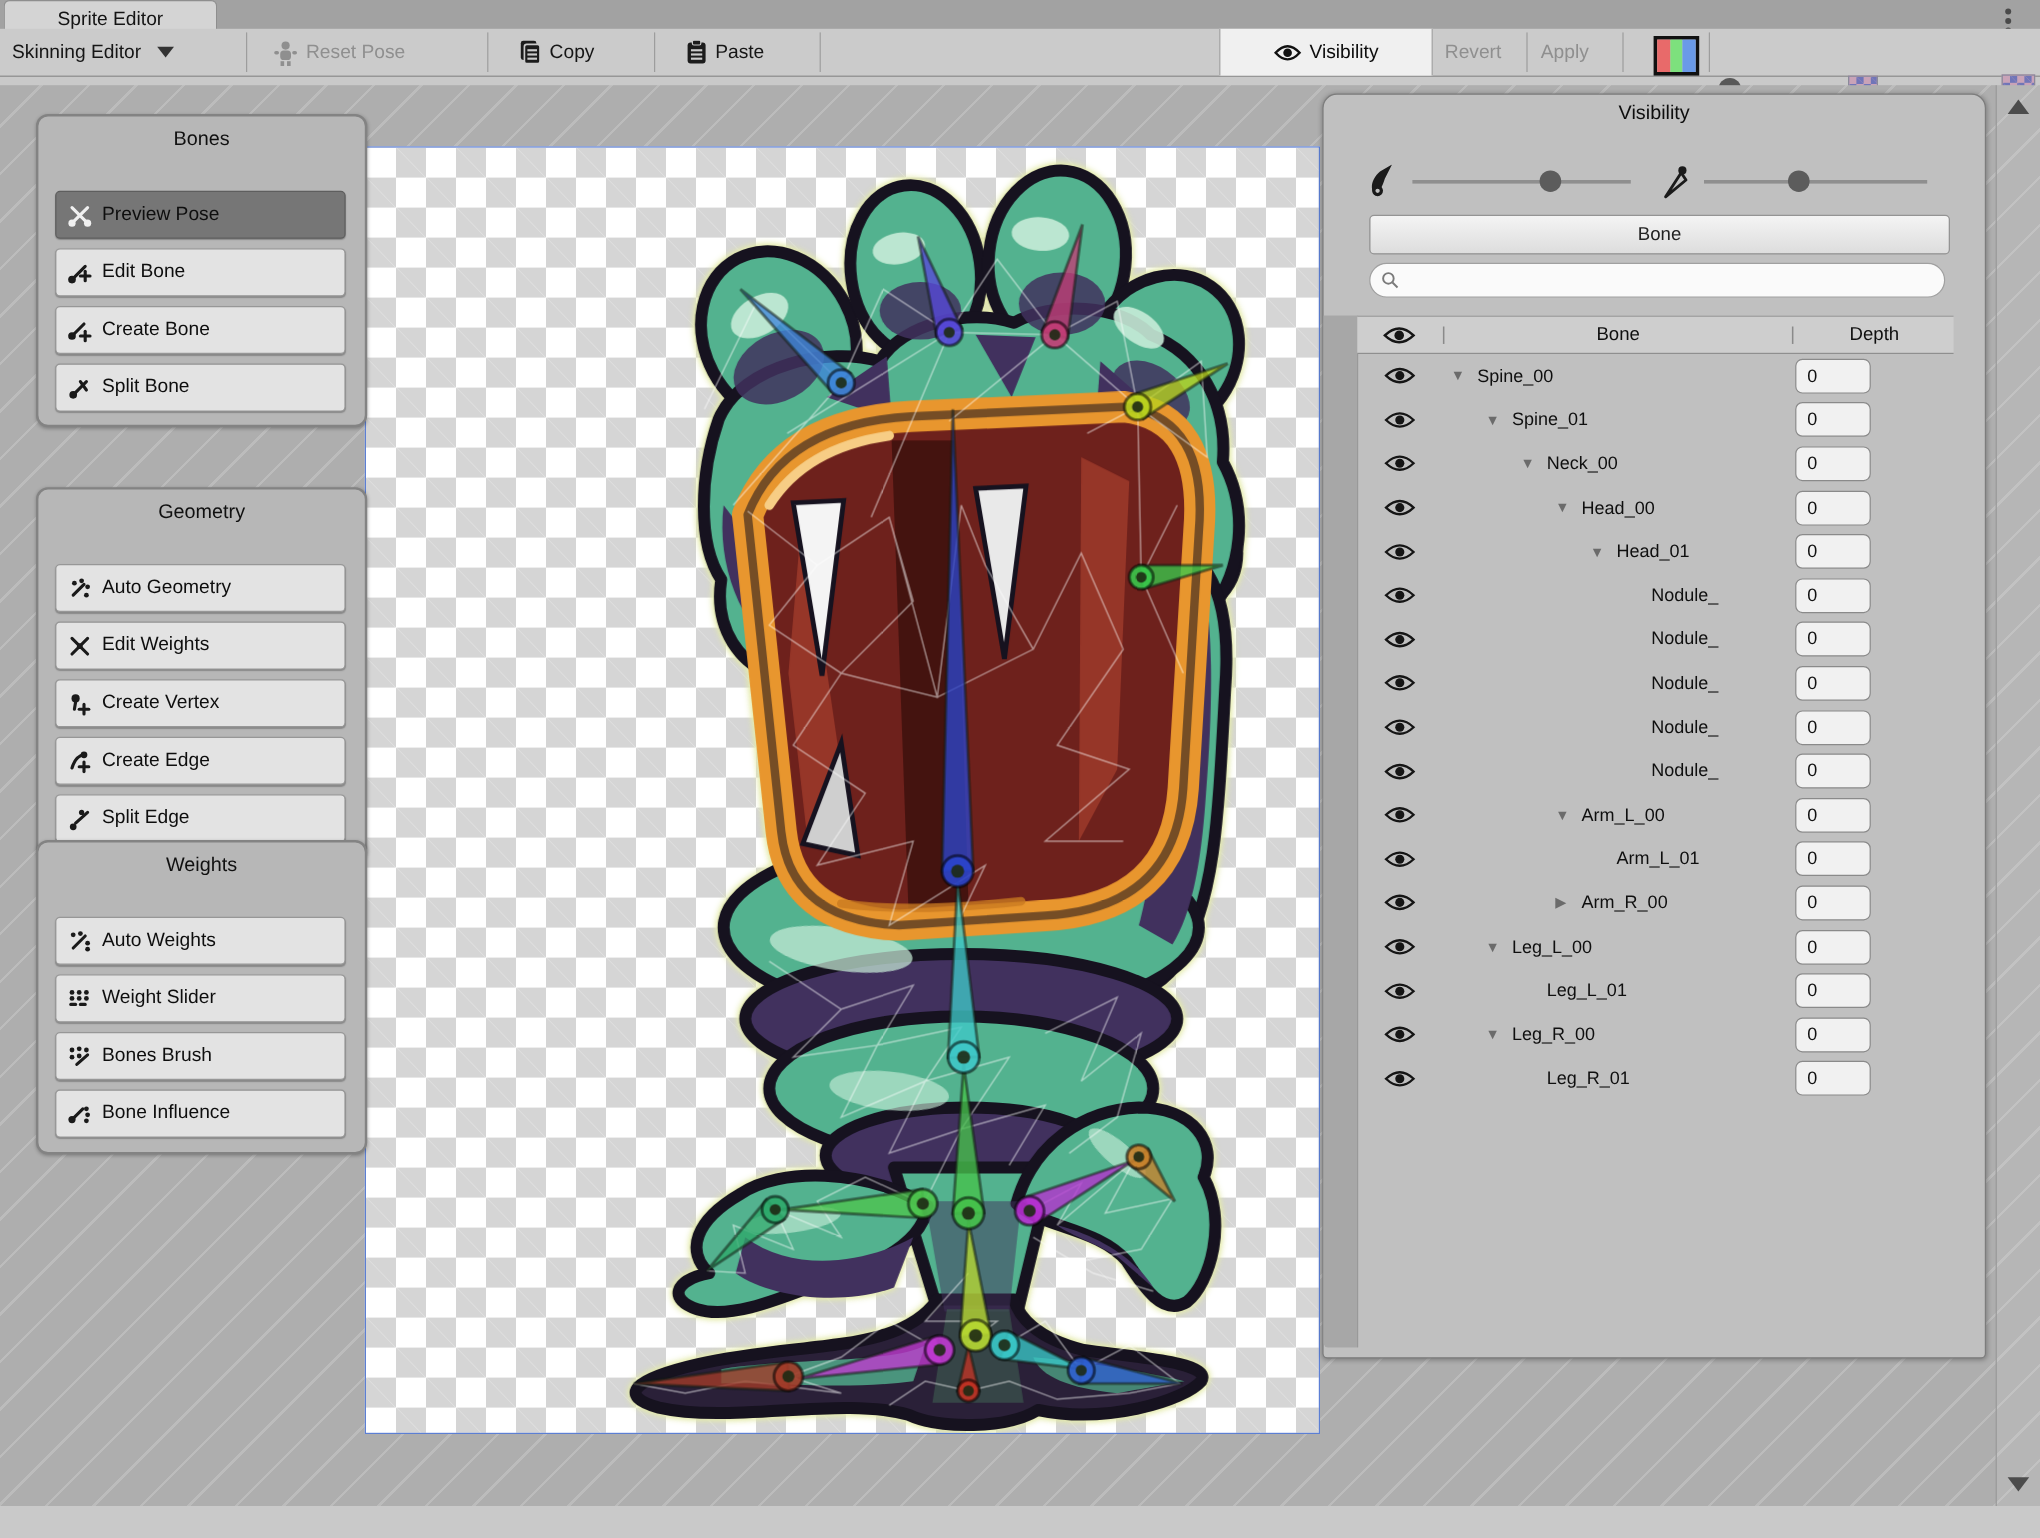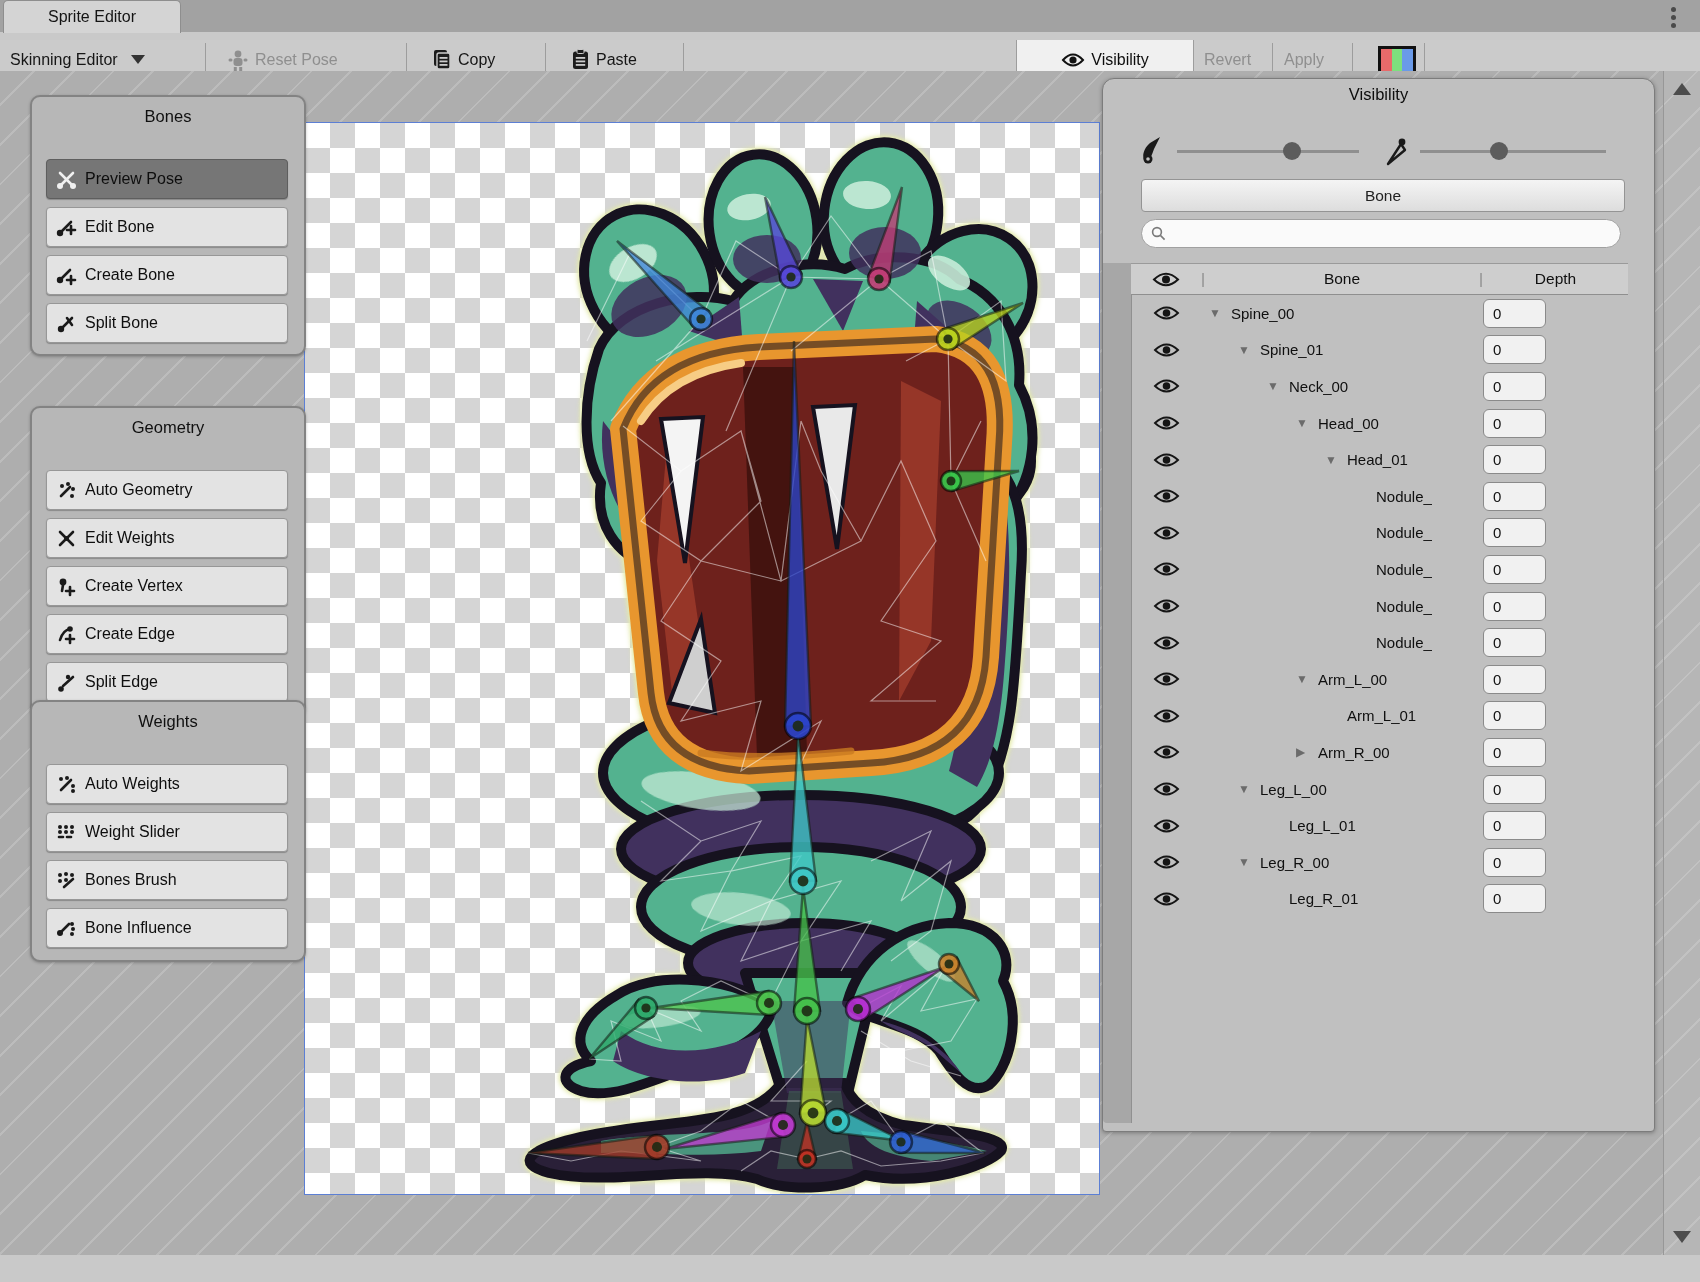--- a/index.html
+++ b/index.html
@@ -7,21 +7,21 @@
         font-family:"Liberation Sans",sans-serif;color:#111;
         background:#c9c9c9;user-select:none;}
   
   .tabbar{position:absolute;left:0;top:0;width:1700px;height:32px;background:#a2a2a2;}
   .tab{position:absolute;left:3px;top:0;width:176px;height:32px;background:#d4d4d4;
        border-radius:5px 5px 0 0;border:1px solid #8e8e8e;border-bottom:none;
        display:flex;align-items:center;justify-content:center;font-size:16px;color:#141414;}
   .kebab{position:absolute;left:1666px;top:4px;width:14px;height:30px;}
   .kebab i{display:block;width:5px;height:5px;border-radius:50%;background:#4a4a4a;margin:3px auto;}
   
-  .toolbar{position:absolute;left:0;top:40px;width:1700px;height:39px;background:#cbcbcb;
+  .toolbar{position:absolute;left:0;top:24px;width:1700px;height:39px;background:#cbcbcb;
            border-bottom:1px solid #8b8b8b;font-size:16px;}
   .tb-item{position:absolute;top:0;height:39px;display:flex;align-items:center;gap:7px;color:#161616;}
   .tb-sep{position:absolute;top:3px;width:1px;height:33px;background:#9d9d9d;}
   .disabled{color:#8f8f8f;}
   .caret-down{width:0;height:0;border-left:7px solid transparent;border-right:7px solid transparent;
               border-top:9px solid #333;margin-left:6px;}
   .vis-btn{position:absolute;left:1016px;top:0;width:176px;height:39px;background:#f0f0f0;
            border-left:1px solid #9d9d9d;border-right:1px solid #9d9d9d;
            display:flex;align-items:center;justify-content:center;gap:6px;color:#0d0d0d;}
   .swatch{position:absolute;left:1378px;top:6px;width:32px;height:27px;border:3px solid #111;
@@ -70,21 +70,21 @@
   .dark-strip{position:absolute;left:0;top:184px;width:28px;height:860px;background:#a7a7a7;
               border-right:1px solid #909090;border-radius:0 0 0 4px;}
   .vtable{position:absolute;left:28px;top:184px;width:497px;}
   .vhead{height:30px;background:#cecece;border-top:1px solid #9a9a9a;border-bottom:1px solid #8f8f8f;
          display:flex;align-items:center;font-size:15.5px;color:#0f0f0f;position:relative;}
   .vhead .pipe{color:#8a8a8a;}
   .vrow{height:36.6px;display:flex;align-items:center;font-size:15px;color:#0f0f0f;}
   .eye-cell{width:70px;display:flex;justify-content:center;flex:0 0 auto;}
   .name-cell{flex:1;display:flex;align-items:center;}
   .exp{width:22px;font-size:12px;color:#6b6b6b;flex:0 0 auto;}
-  .depth-cell{flex:0 0 auto;width:145px;}
+  .depth-cell{flex:0 0 auto;width:132px;}
   .depth-input{width:50px;height:25px;border:1px solid #8a8a8a;border-radius:6px;background:#f1f1f1;
                font-size:15px;padding-left:9px;font-family:"Liberation Sans",sans-serif;color:#111;}
   
   .v-scroll{position:absolute;left:1663px;top:0px;width:37px;height:1184px;
             border-left:1px solid #979797;background:rgba(255,255,255,.10);}
   .arr{position:absolute;width:0;height:0;}
   .arr.up{left:9px;top:12px;border-left:9px solid transparent;border-right:9px solid transparent;border-bottom:12px solid #4c4c4c;}
   .arr.down{left:9px;top:1160px;border-left:9px solid transparent;border-right:9px solid transparent;border-top:12px solid #4c4c4c;}
 </style>
 </head>

